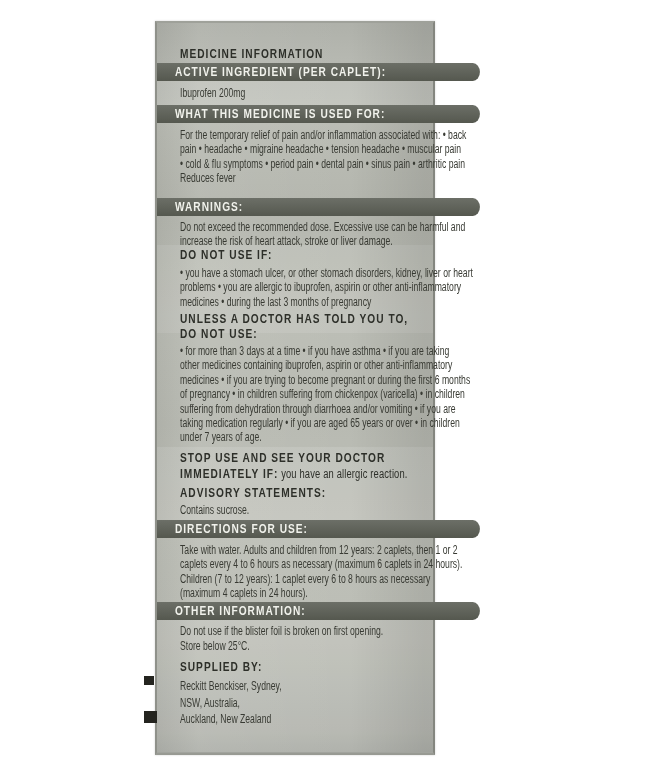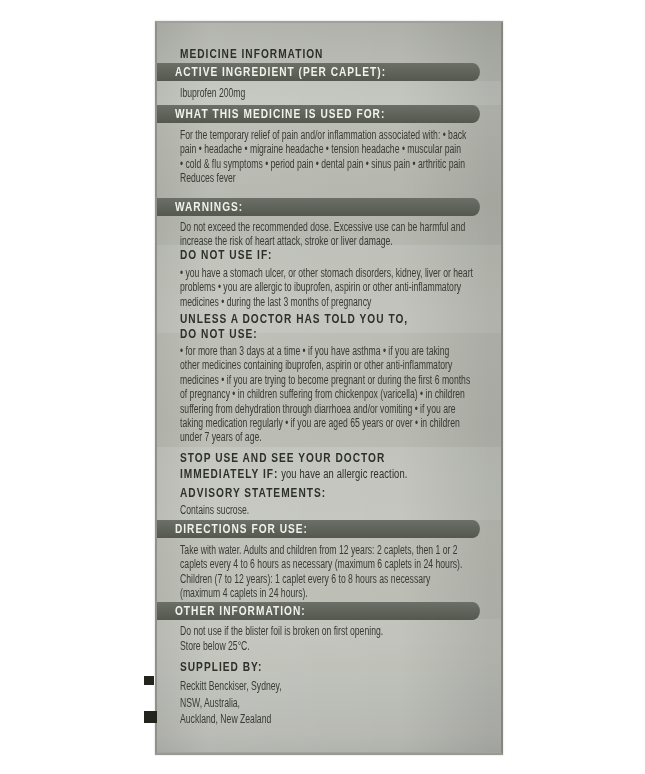--- a/index.html
+++ b/index.html
@@ -2,21 +2,21 @@
 <html><head>
 <meta charset="utf-8">
 <style>
   html,body{margin:0;padding:0;}
   body{
     width:645px;height:774px;position:relative;background:#ffffff;
     font-family:"Liberation Sans",sans-serif;overflow:hidden;
   }
   
   .panel{
-    position:absolute;left:155px;top:21px;width:348px;height:734px;
+    position:absolute;left:155px;top:21px;width:280px;height:734px;
     box-sizing:border-box;
     background:linear-gradient(180deg,#afb1aa 0%,#b6b8b1 5%,#bcbeb6 12%,#b4b6ae 25%,
       #bcbeb6 40%,#b8bab2 55%,#bec0b8 70%,#bbbdb5 85%,#b0b2ab 97%,#a8aaa3 100%);
     border-left:2px solid #8f918a;border-right:2px solid #84867f;
     border-top:2px solid #9fa19a;border-bottom:3px solid #989a93;
     box-shadow:0 0 2px rgba(0,0,0,.18);
   }
   .panel::after{
     content:"";position:absolute;inset:0;z-index:1;pointer-events:none;
     background:linear-gradient(90deg,rgba(0,0,0,.05),rgba(255,255,255,.05) 15%,

